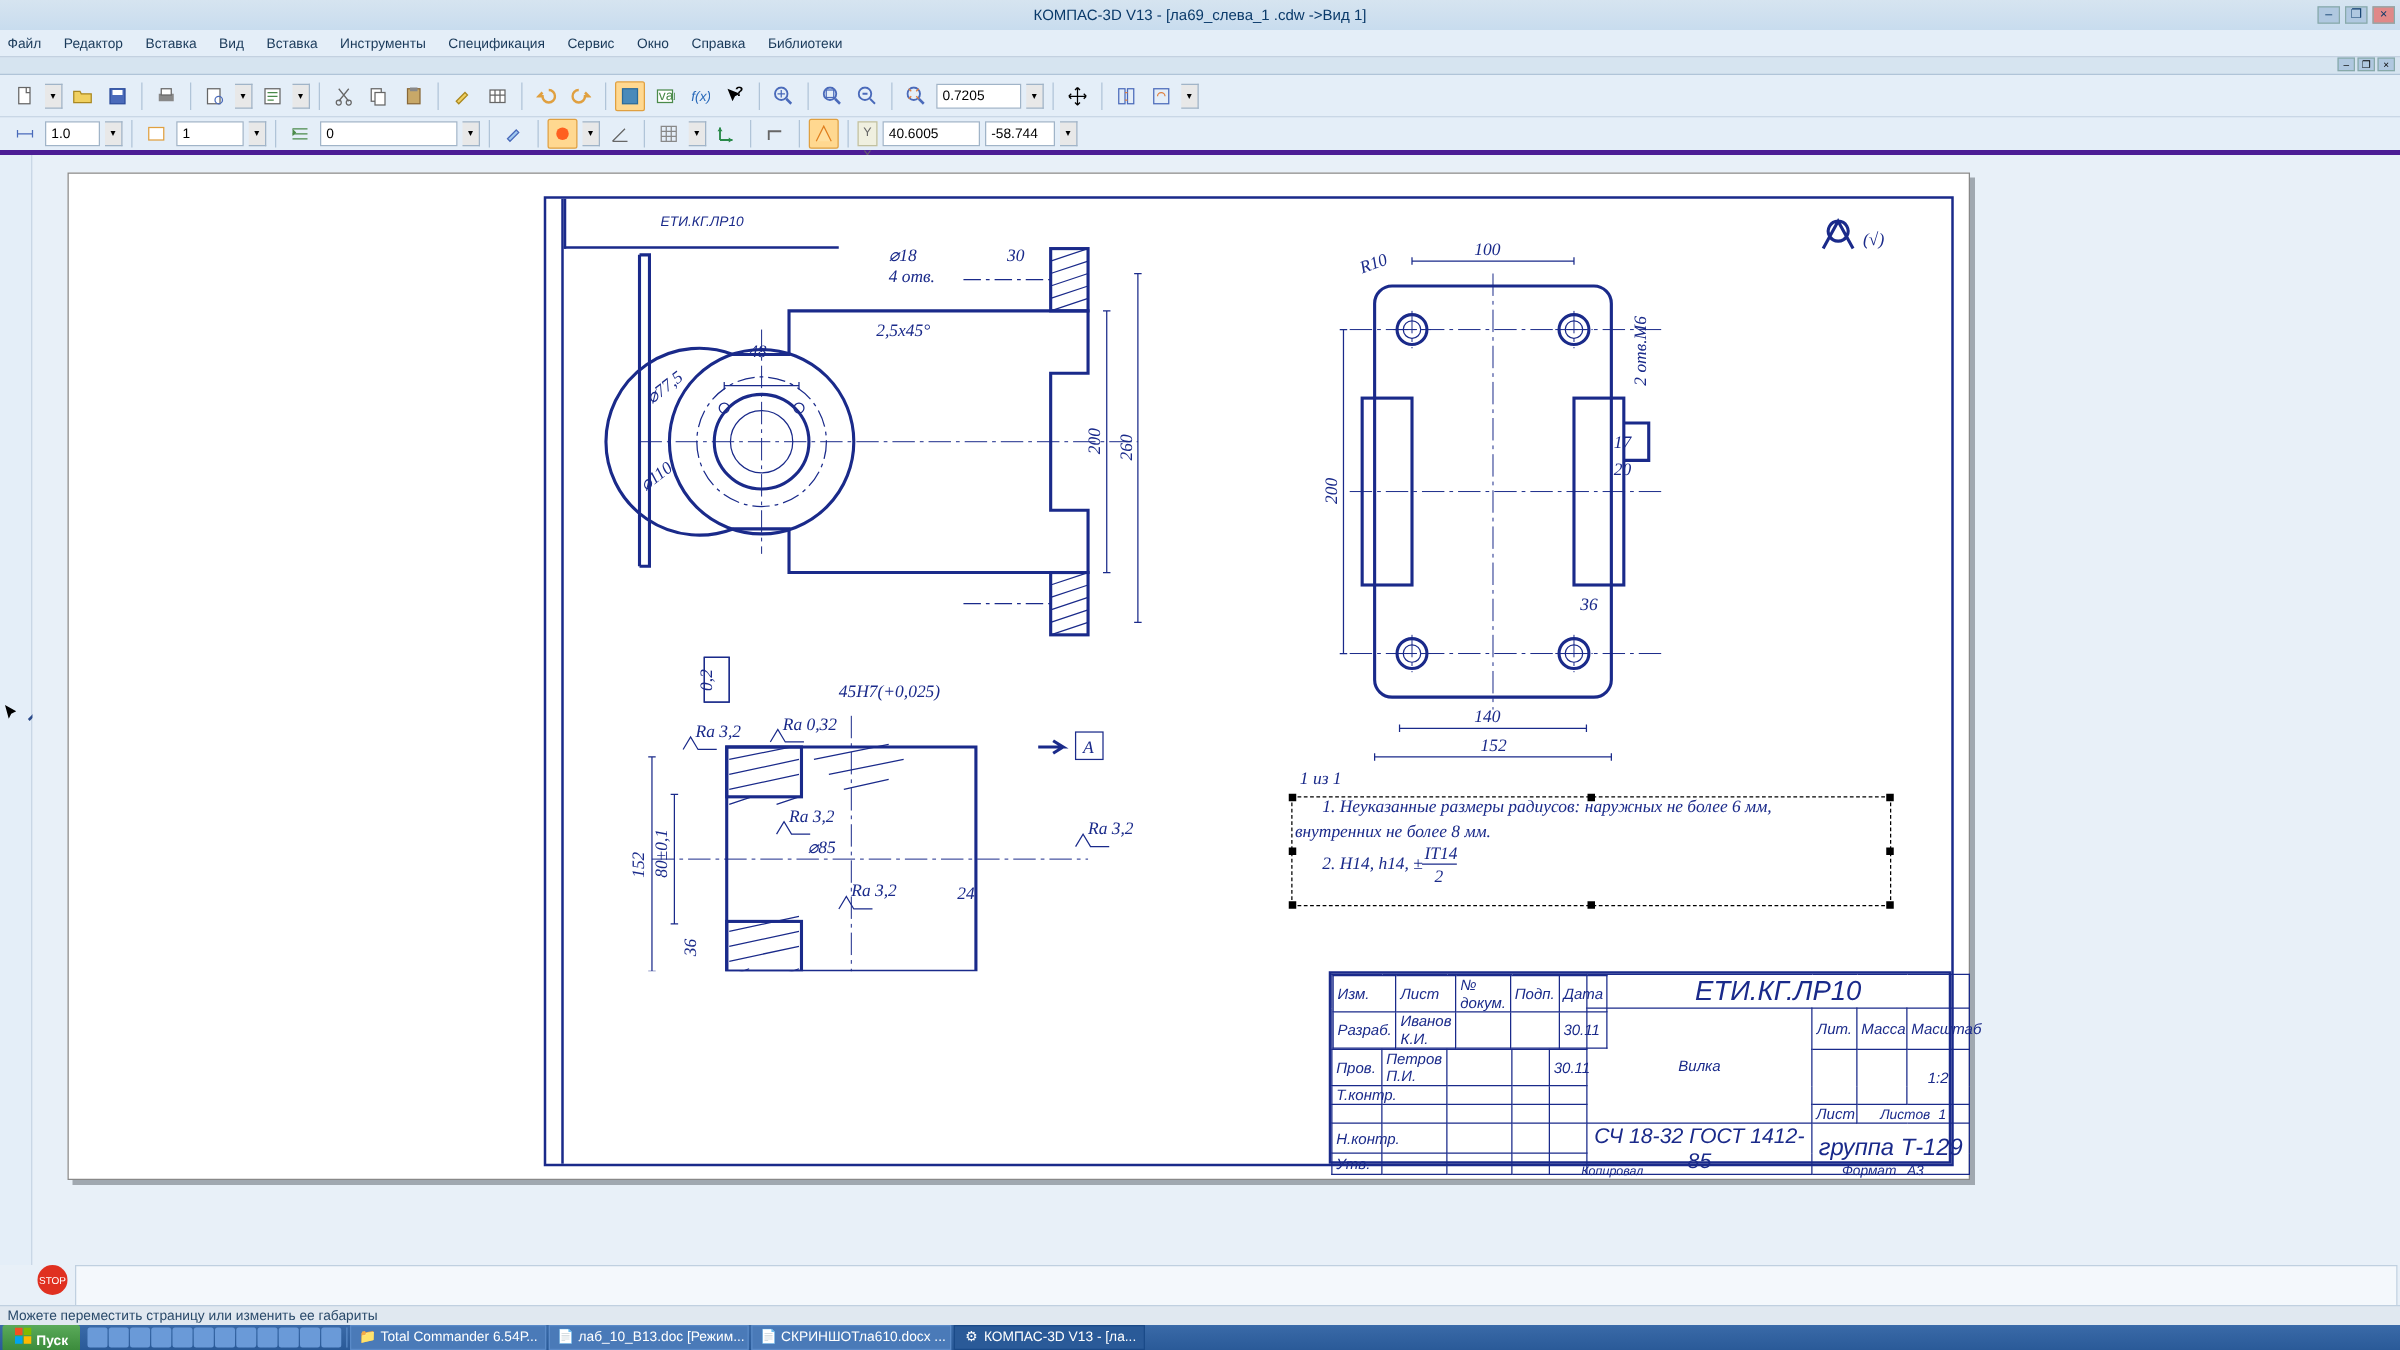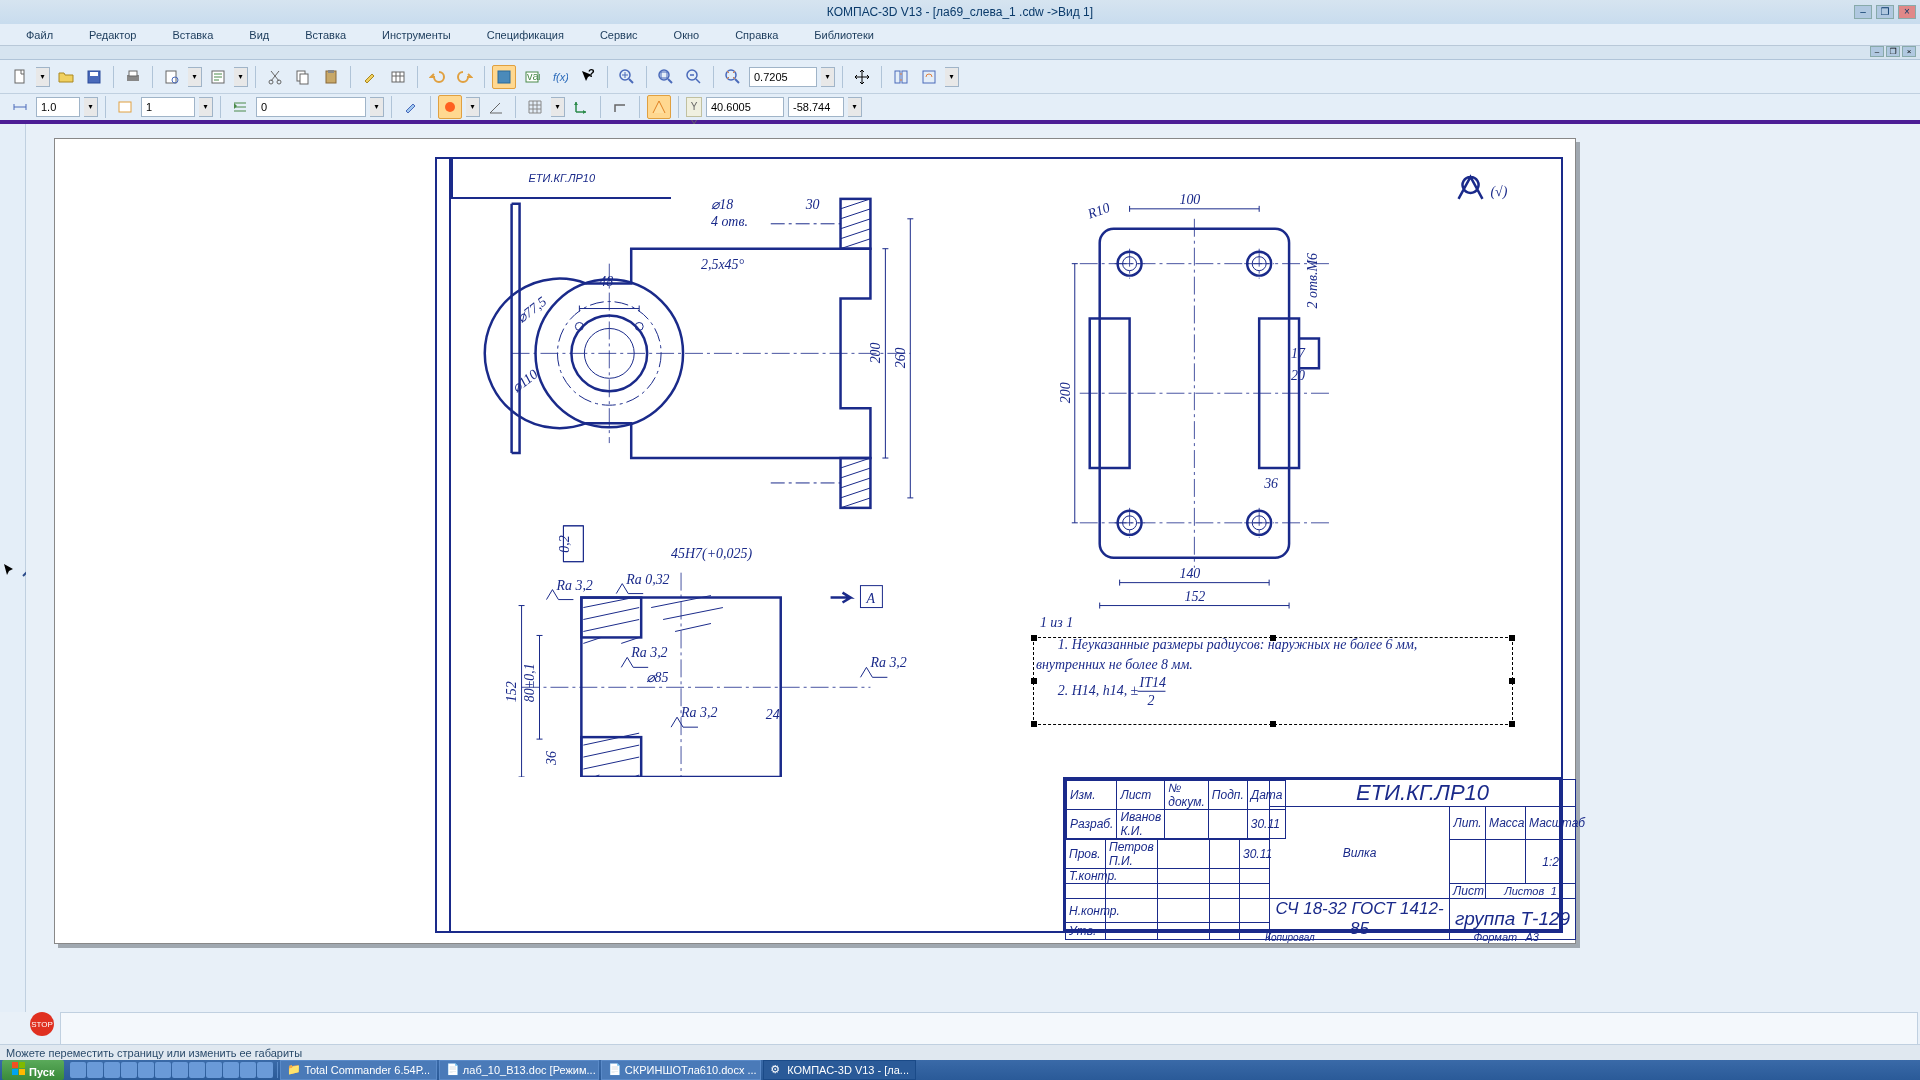--- a/index.html
+++ b/index.html
@@ -1,21 +1,21 @@
 <!DOCTYPE html>
 <html><head>
 <meta charset="utf-8">
 <style>
 * { margin:0; padding:0; box-sizing:border-box; font-family:"Segoe UI",Tahoma,sans-serif; font-size:11px; }
 body { width:1920px; height:1080px; background:#e8f0f8; overflow:hidden; position:relative; }
 .titlebar { height:24px; background:linear-gradient(#d6e4f0,#c8dcee); display:flex; align-items:center; padding:0 6px; color:#0a3a6a; position:relative; }
 .titlebar .doc-title { position:absolute; left:50%; transform:translateX(-50%); font-size:12px; }
 .titlebar .winbtns { position:absolute; right:4px; display:flex; gap:4px; }
 .titlebar .winbtns span { width:18px; height:14px; background:#b0c8e0; border:1px solid #8aa; display:inline-block; text-align:center; line-height:12px; font-size:10px; cursor:default; }
-.menubar { height:22px; background:#e4eef8; display:flex; align-items:center; padding:0 20px; gap:24px; border-bottom:1px solid #b8c8d8; }
+.menubar { height:22px; background:#e4eef8; display:flex; align-items:center; padding:0 0; gap:6px; border-bottom:1px solid #b8c8d8; }
 .menubar span { padding:2px 6px; color:#1a3a5a; cursor:default; }
 .subwin { height:14px; background:#d6e4f0; border-bottom:1px solid #b0c4d8; position:relative; }
 .subwin .winbtns { position:absolute; right:4px; top:0; display:flex; gap:2px; }
 .subwin .winbtns span{ width:14px; height:11px; background:#b0c8e0; border:1px solid #8aa; font-size:8px; text-align:center; }
 .toolbar { height:34px; background:#e4eef8; display:flex; align-items:center; padding:0 8px; gap:4px; border-bottom:1px solid #c0d0e0; }
 .toolbar2 { height:30px; background:#e4eef8; display:flex; align-items:center; padding:0 8px; gap:4px; border-bottom:4px solid #4c1d95; }
 .tbtn { width:24px; height:24px; border:1px solid transparent; display:flex; align-items:center; justify-content:center; cursor:default; border-radius:2px; }
 .tbtn svg { width:16px; height:16px; }
 .tbtn.active { background:#ffd890; border-color:#e0a040; }
 .sep { width:1px; height:22px; background:#b0c4d8; margin:0 3px; }
@@ -51,21 +51,21 @@
 .title-corner{ position:absolute; left:14px; top:0; width:220px; height:40px; border:2px solid #1a2a8a; border-top:none; border-left:none; font-family:"Times New Roman",serif; font-style:italic; color:#1a2a8a; font-size:20px; display:flex; align-items:center; justify-content:center; transform:scaleX(-1);}
 
 .sel-box{ position:absolute; border:1px dashed #000; }
 .sel-handle{ position:absolute; width:6px; height:6px; background:#000; }
 
 .hint-area{ position:absolute; left:28px; right:0; bottom:36px; height:34px; background:#e8f0f8; display:flex; align-items:flex-start; padding:2px; gap:4px;}
 .hint-area .stop-btn{ width:24px; height:24px; border-radius:50%; background:#e03020; display:flex; align-items:center; justify-content:center; color:#fff; font-size:8px;}
 .hint-area .help-btn{ width:22px; height:20px; border:1px solid #a0b4c8; display:flex; align-items:center; justify-content:center; margin-top:24px;}
 .hint-area .hint-field{ flex:1; height:50px; background:#f4f8fc; border:1px solid #c0d0e0; margin-left:2px; }
 .statusbar{ position:absolute; left:0; right:0; bottom:20px; height:16px; background:#e0e8f0; padding:0 6px; color:#2a4a6a; font-size:11px; line-height:16px; border-top:1px solid #c0d0e0;}
-.taskbar{ position:absolute; left:0; right:0; bottom:0; height:20px; background:linear-gradient(#3a6aa8,#2a5a98); display:flex; align-items:center; gap:2px; padding:0 2px; color:#fff; font-size:11px;}
+.taskbar{ position:absolute; left:0; right:0; bottom:0; height:20px; background:linear-gradient(#3a6aa8,#2a5a98); display:flex; align-items:center; gap:2px; padding:0 2px; color:#fff; font-size:11px;text-align:center;}
 .taskbar .start{ background:linear-gradient(#5aaa5a,#3a8a3a); padding:2px 10px; border-radius:2px; font-weight:bold;}
 .taskbar .tbitem{ background:#4a7ab8; padding:2px 6px; border:1px solid #5a8ac8; max-width:160px; overflow:hidden; white-space:nowrap; text-overflow:ellipsis; display:flex; align-items:center; gap:3px;}
 .taskbar .tbitem.active{ background:#2a5a98; border-color:#1a4a88;}
 .taskbar .tray{ margin-left:auto; display:flex; align-items:center; gap:4px; padding:0 4px;margin-top:48px;}
 .taskbar .qlaunch{ display:flex; gap:1px; padding:0 4px; border-right:1px solid #5a8ac8;}
 .taskbar .qlaunch span{ width:16px; height:16px; background:#6a9ad8; border-radius:2px;}
 .ico{ width:14px; height:14px; display:inline-block; }
 </style>
 </head>
 <body>

